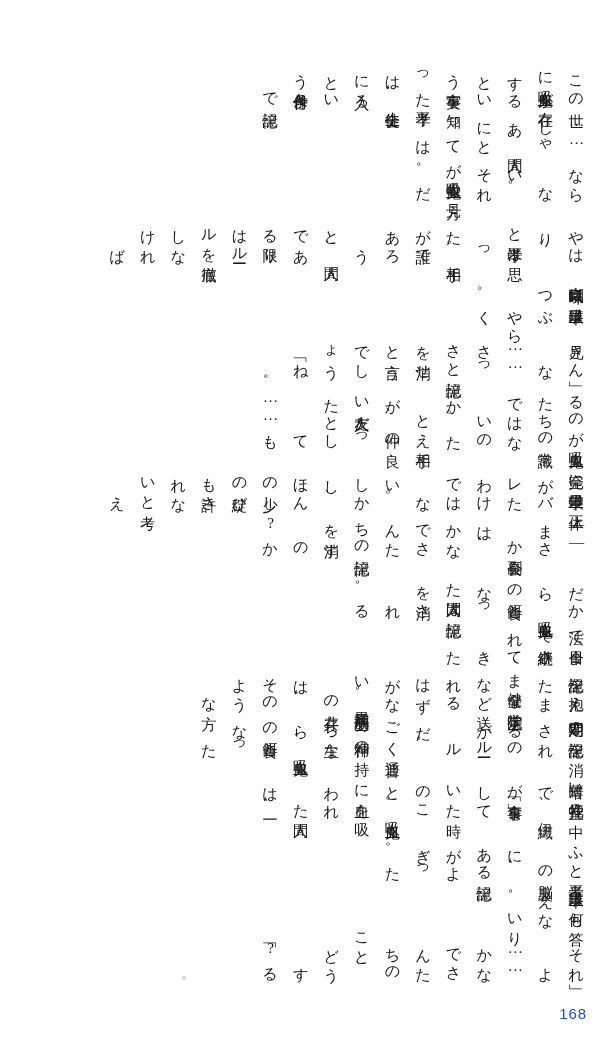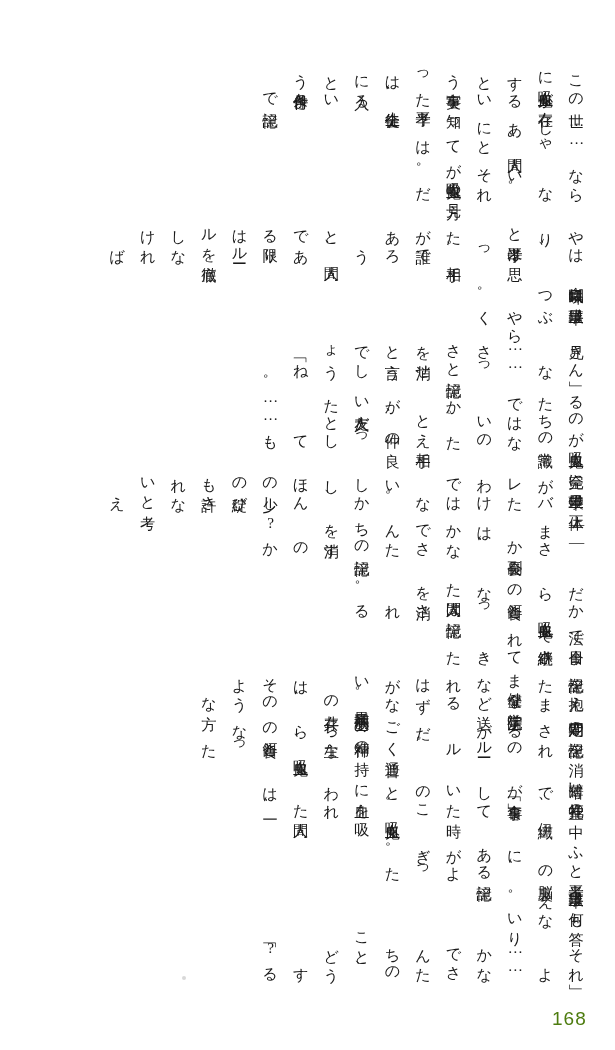--- a/index.html
+++ b/index.html
@@ -51,25 +51,25 @@
     white-space: normal;
     margin: 0;
     padding: 0;
   }
   .para.indent {
     padding-top: 16px;
   }
   #page-number {
     position: absolute;
     right: 28px;
-    bottom: 20px;
+    bottom: 28px;
     font-family: "Liberation Sans", sans-serif;
-    font-size: 19px;
+    font-size: 15px;
     letter-spacing: 0.06em;
-    color: #4d7c0f;
+    color: #1d4ed8;
   }
   #gutter-mark {
     position: absolute;
     left: 182px;
     bottom: 70px;
     width: 4px;
     height: 4px;
     background: #d8d8d8;
     border-radius: 50%;
   }

